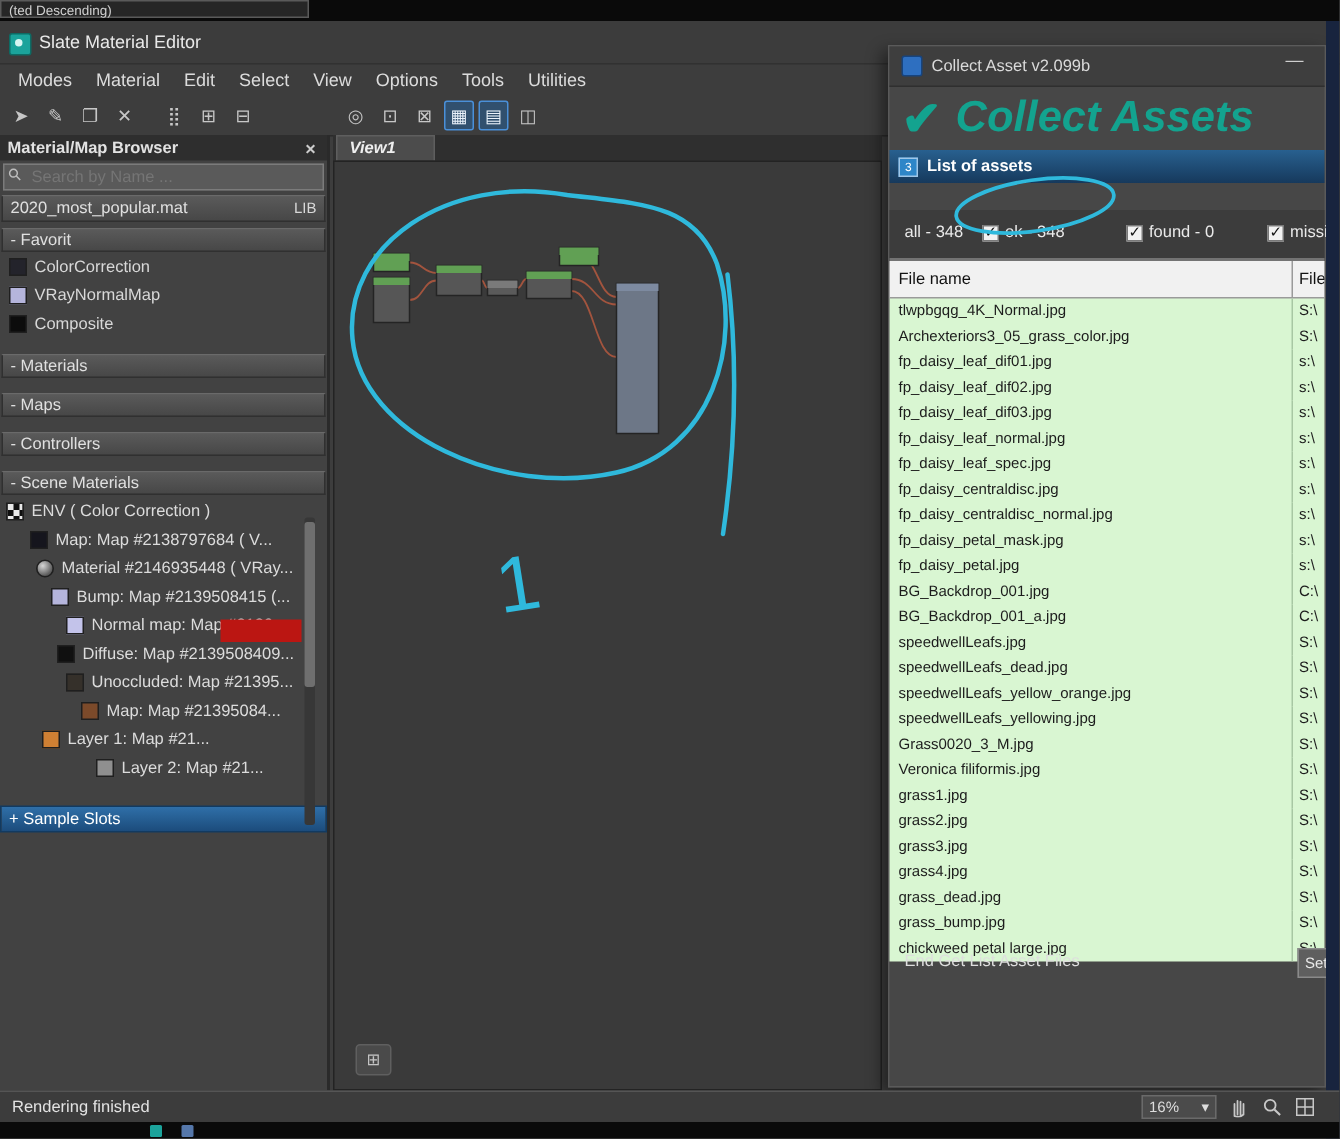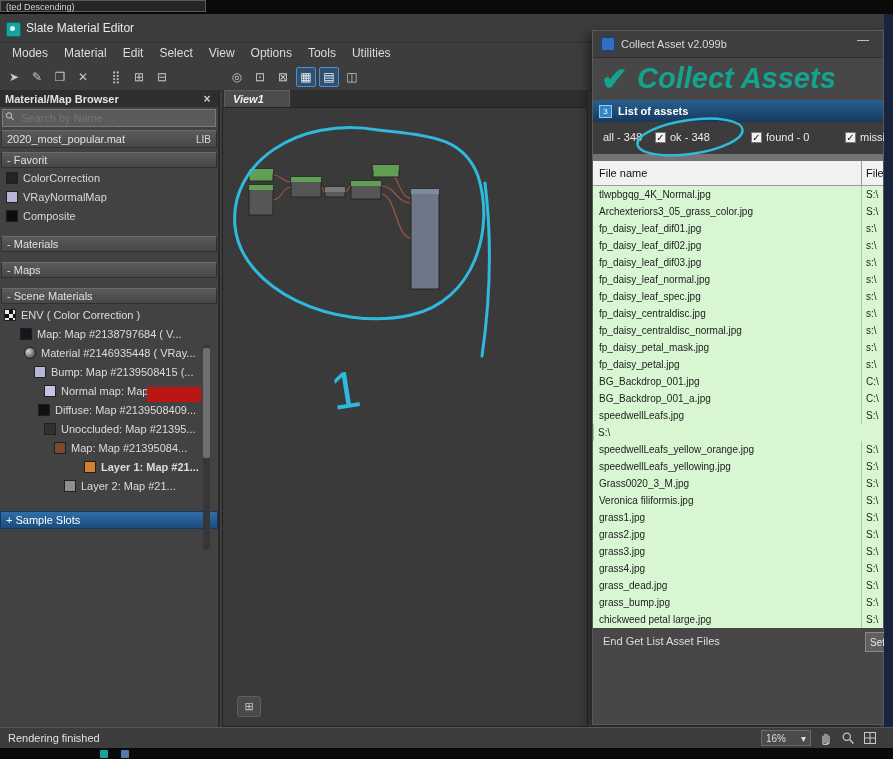--- a/index.html
+++ b/index.html
@@ -74,21 +74,21 @@
   #dlg-icon{width:12px;height:12px;background:#2e6fc0;border:1px solid #17447e;border-radius:2px;margin-right:6px;}
   #dlg-title{color:#dadada;font-size:11px;text-align:right;}
   #dlg-min{position:absolute;right:14px;top:2px;color:#cfcfcf;font-size:12px;}
   #dlg-logo{height:42px;overflow:hidden;position:relative;}
   #dlg-logo .check{position:absolute;left:8px;top:2px;color:#13a38f;font-size:32px;font-weight:bold;}
   #dlg-logo .word{position:absolute;left:44px;top:4px;color:#13a38f;font-size:29px;font-weight:bold;font-style:italic;white-space:nowrap;}
   #dlg-sect{height:22px;background:linear-gradient(#28608f,#16395c);display:flex;align-items:center;padding:0 6px;}
   #dlg-sect .sq{width:11px;height:11px;background:#2e86c8;border:1px solid #9fc6e8;margin-right:6px;color:#fff;
                 font-size:8px;line-height:11px;text-align:center;}
   #dlg-sect .lbl{color:#ffffff;font-size:11px;font-weight:bold;}
-  #dlg-filters{height:32px;position:relative;background:#3c3c3c;border-bottom:7px solid #737373;color:#eaeaea;font-size:11px;}
+  #dlg-filters{height:32px;position:relative;background:#3c3c3c;border-bottom:2px solid #737373;color:#eaeaea;font-size:11px;margin-top:18px;}
   .filter{position:absolute;top:9px;display:flex;align-items:center;white-space:nowrap;}
   .cb{width:11px;height:11px;background:#f2f2f2;border:1px solid #7a7a7a;color:#111;font-size:10px;line-height:10px;
       text-align:center;margin-right:4px;box-sizing:border-box;}
   #dlg-grid-header{height:24px;background:#f1f1f1;border-bottom:1px solid #9a9a9a;display:flex;align-items:center;color:#111;font-size:11px;}
   #dlg-grid-header .h-name{flex:0 0 268px;padding-left:6px;box-sizing:border-box;}
   #dlg-grid-header .h-path{border-left:1px solid #9a9a9a;padding-left:4px;height:100%;display:flex;align-items:center;flex:1;overflow:hidden;}
   #file-list{height:442px;background:#d9f6d2;overflow:hidden;}
   .file-row{height:17px;display:flex;align-items:center;font-size:10px;color:#1c1c1c;}
   .file-row .fname{flex:0 0 268px;padding-left:6px;white-space:nowrap;overflow:hidden;box-sizing:border-box;}
   .file-row .fpath{border-left:1px solid #a8c7a3;padding-left:4px;height:100%;display:flex;align-items:center;flex:1;
@@ -222,20 +222,21 @@
 
       <div class="plain-row">
         <span class="swatch" style="background: rgb(12, 12, 12);"></span>
         <span>Composite</span>
       </div>
     </div>
   <div id="section-headers" style="margin-top:11px;">
 
   <div class="bar">- Materials</div>
       <div class="bar">- Maps</div>
+      <div class="bar">- Controllers</div>
       <div class="bar">- Scene Materials</div>
     </div>
   <div id="scene-tree">
 
       <div class="tree-row" style="padding-left: 4px;">
         <span class="swatch checker"></span>
         <span class="tree-label">ENV  ( Color Correction )</span>
       </div>
 
       <div class="tree-row" style="padding-left: 20px;">
@@ -266,21 +267,21 @@
       <div class="tree-row" style="padding-left: 44px;">
         <span class="swatch" style="background: rgb(53, 48, 42);"></span>
         <span class="tree-label">Unoccluded: Map #21395...</span>
       </div>
 
       <div class="tree-row" style="padding-left: 54px;">
         <span class="swatch" style="background: rgb(124, 74, 42);"></span>
         <span class="tree-label">Map: Map #21395084...</span>
       </div>
 
-      <div class="tree-row" style="padding-left: 84px; font-weight: bold;">
+      <div class="tree-row" style="padding-left: 28px;">
         <span class="swatch" style="background: rgb(208, 128, 51);"></span>
         <span class="tree-label">Layer 1: Map #21...</span>
       </div>
 
       <div class="tree-row" style="padding-left: 64px;">
         <span class="swatch" style="background: rgb(143, 143, 143);"></span>
         <span class="tree-label">Layer 2: Map #21...</span>
       </div>
     </div>
   <div id="sample-slots">+ Sample Slots</div>
@@ -429,20 +430,21 @@
         <span class="fname">BG_Backdrop_001_a.jpg</span>
         <span class="fpath">C:\</span>
       </div>
 
       <div class="file-row">
         <span class="fname">speedwellLeafs.jpg</span>
         <span class="fpath">S:\</span>
       </div>
 
       <div class="file-row">
+        <span class="fname">speedwellLeafs_dead.jpg</span>
         <span class="fpath">S:\</span>
       </div>
 
       <div class="file-row">
         <span class="fname">speedwellLeafs_yellow_orange.jpg</span>
         <span class="fpath">S:\</span>
       </div>
 
       <div class="file-row">
         <span class="fname">speedwellLeafs_yellowing.jpg</span>

